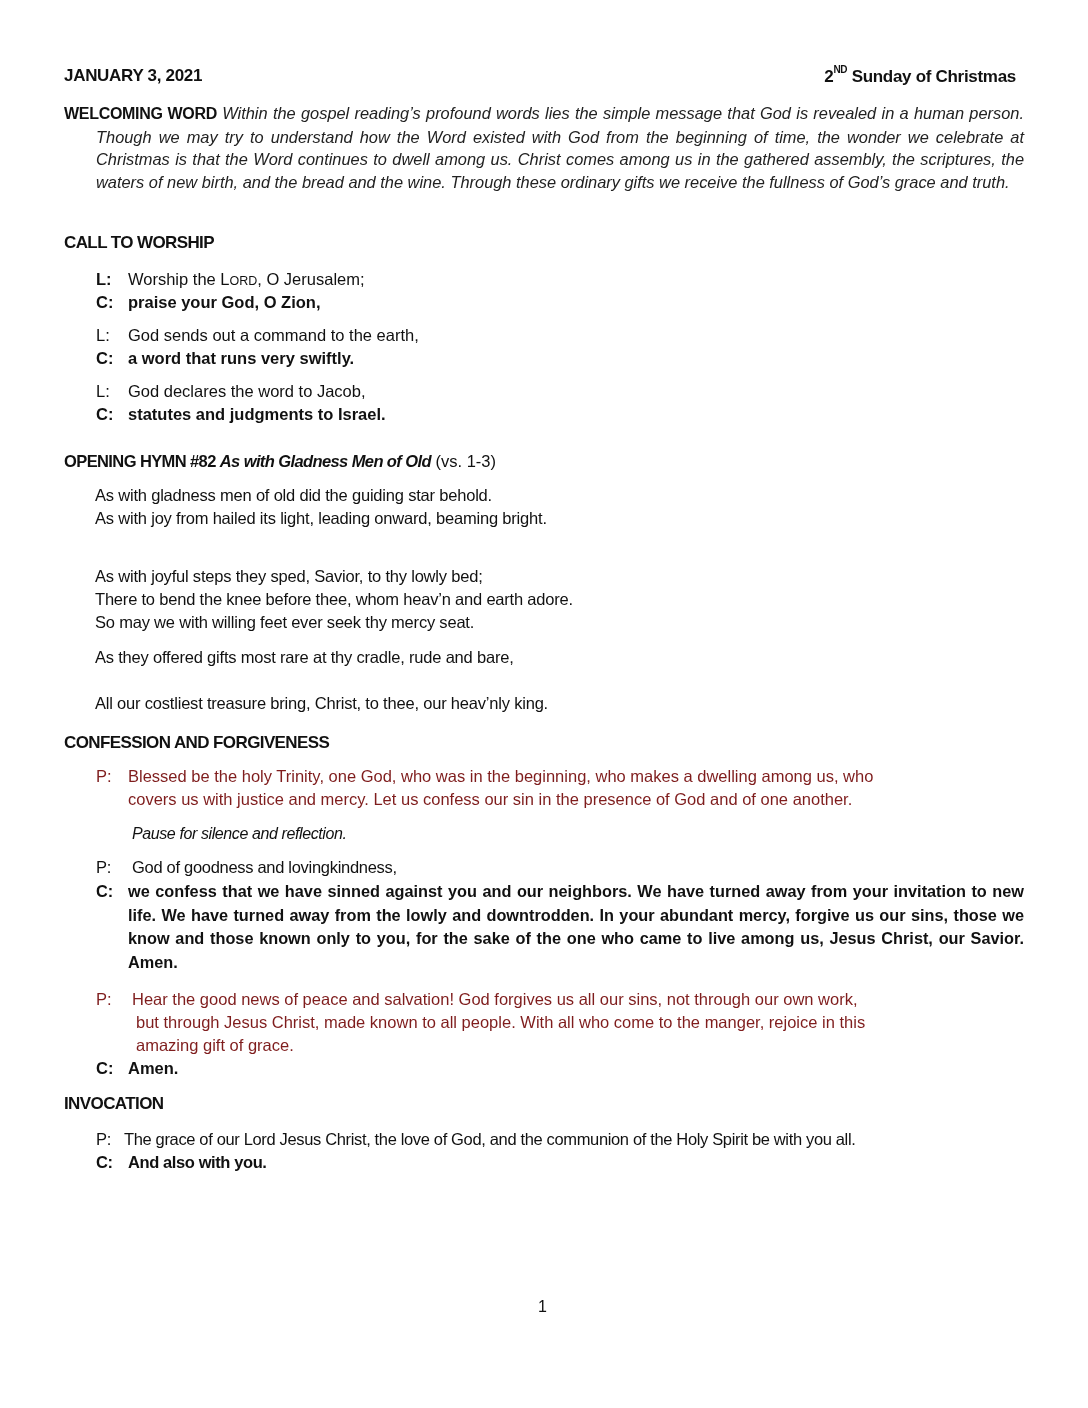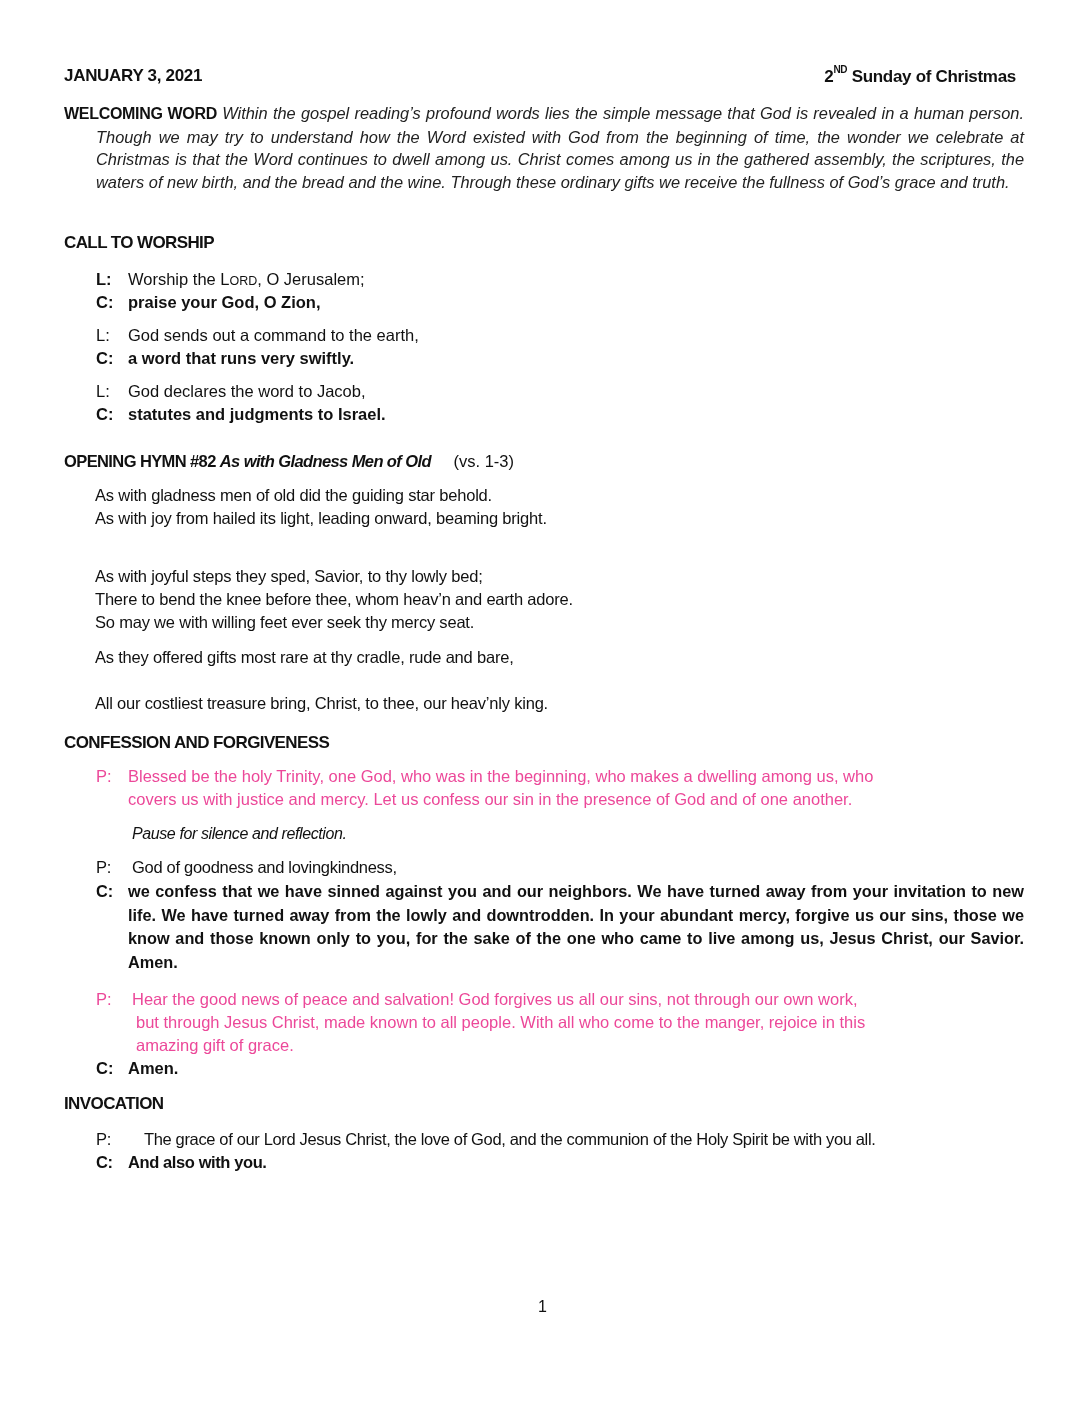--- a/index.html
+++ b/index.html
@@ -11,25 +11,25 @@
   .hdr-sunday { right: 72px; top: 66px; font-weight: 900; font-size: 17px; letter-spacing: -0.3px; }
   .hdr-sunday sup { font-size: 10px; position: relative; top: -2px; }
   .welcome { position: absolute; left: 64px; top: 102px; width: 960px; font-size: 16.4px; line-height: 22.6px; }
   .welcome .lbl { font-weight: 900; font-size: 16px; letter-spacing: -0.3px; font-style: normal; }
   .welcome .txt { font-style: italic; color: #222; }
   .welcome-block { text-align: justify; padding-left: 32px; text-indent: -32px; }
   .sec-title { position: absolute; left: 64px; font-weight: 900; font-size: 17px; letter-spacing: -0.6px; }
   .line { position: absolute; font-size: 16.5px; white-space: nowrap; }
   .spk { position: absolute; width: 28px; }
   .bold { font-weight: 700; }
-  .light { color: #ec4899; }
+  .light { color: #7f1d1d; }
   .hymn { position: absolute; left: 95px; font-size: 16.5px; white-space: nowrap; letter-spacing: -0.2px; }
   .para { position: absolute; font-size: 16.3px; line-height: 22.5px; }
   .hdr-hymn-title { font-style: italic; font-weight: 700; }
-  .hdr-hymn-vs { font-weight: 400; letter-spacing: 0; padding-left: 18px; }
+  .hdr-hymn-vs { font-weight: 400; letter-spacing: 0; }
   .pageno { left: 538px; top: 1298px; font-size: 16px; }
 </style>
 </head>
 <body>
 
 <div class="page">
 
   <div class="abs hdr-date">JANUARY 3, 2021</div>
   <div class="abs hdr-sunday"><span>2</span><sup>ND</sup><span> Sunday of Christmas</span></div>
 
@@ -112,21 +112,21 @@
 
   <div class="line bold" style="left:96px; top:1059px;">
     <span class="spk" style="left:0;">C:</span>
     <span style="position:absolute; left:32px;">Amen.</span>
   </div>
 
   <div class="sec-title" style="top:1094px;">INVOCATION</div>
 
   <div class="line" style="left:96px; top:1130px; letter-spacing:-0.35px;">
     <span class="spk" style="left:0;">P:</span>
-    <span style="position:absolute; left:48px;">The grace of our Lord Jesus Christ, the love of God, and the communion of the Holy Spirit be with you all.</span>
+    <span style="position:absolute; left:28px;">The grace of our Lord Jesus Christ, the love of God, and the communion of the Holy Spirit be with you all.</span>
   </div>
   <div class="line bold" style="left:96px; top:1153px; letter-spacing:-0.4px;">
     <span class="spk" style="left:0;">C:</span>
     <span style="position:absolute; left:32px;">And also with you.</span>
   </div>
 
   <div class="abs pageno">1</div>
 </div>
 
 </body></html>

